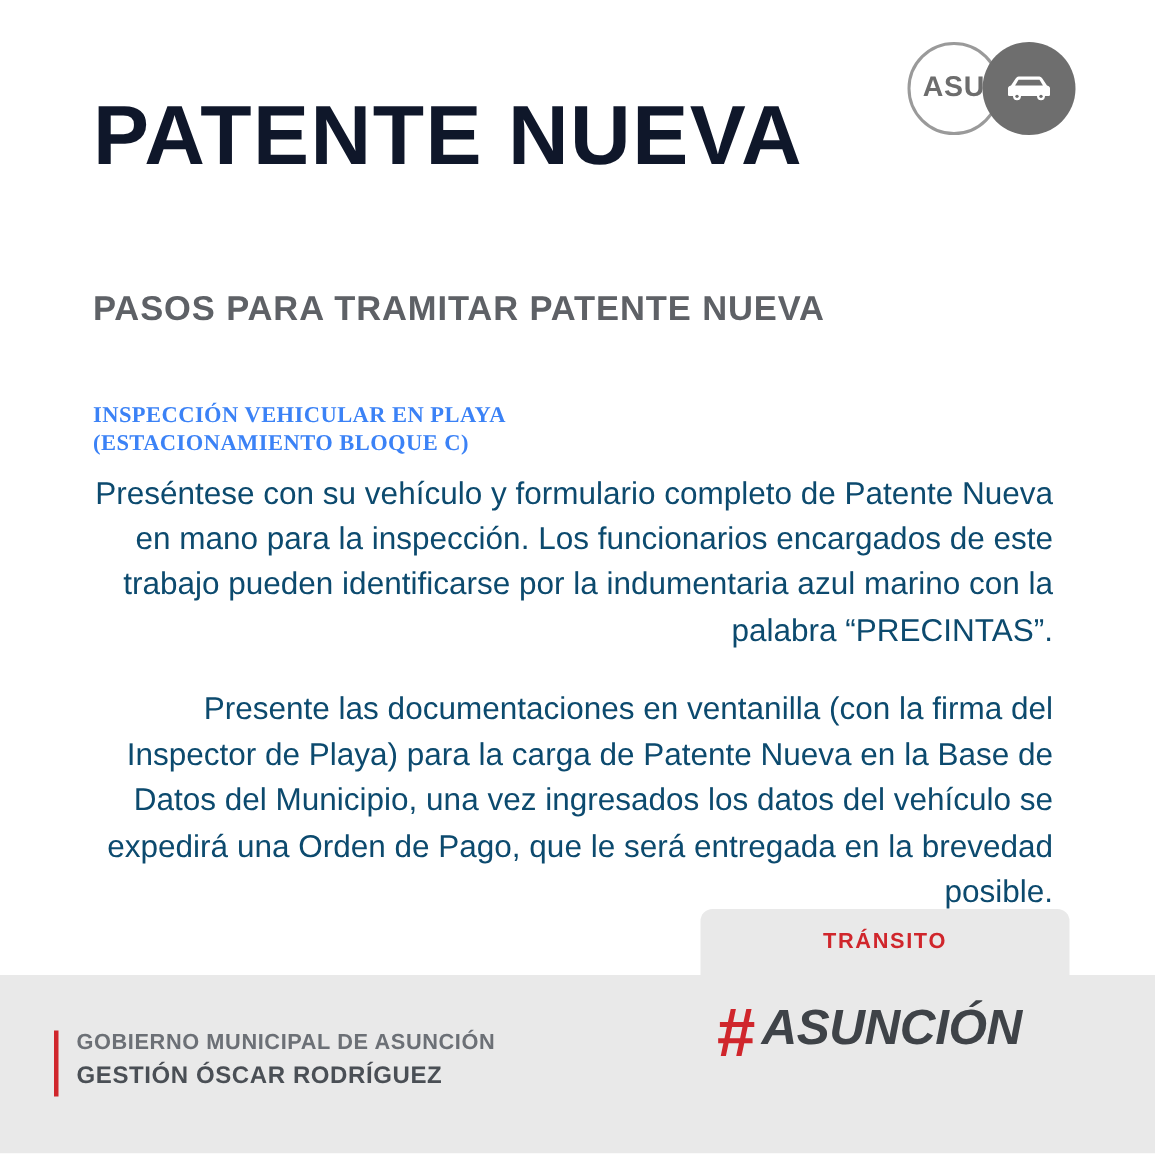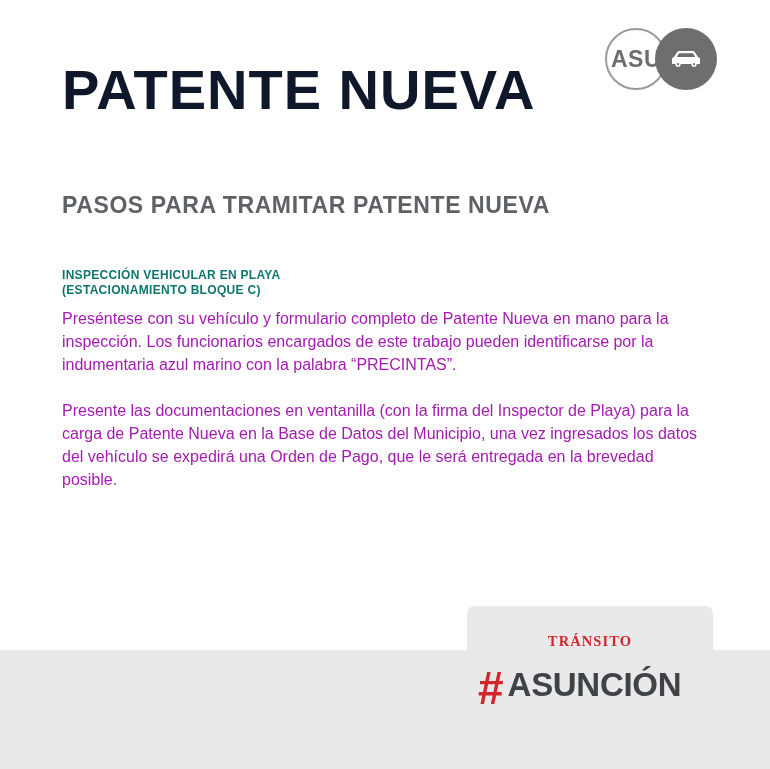--- a/index.html
+++ b/index.html
@@ -30,21 +30,21 @@
     left: 0; top: 0;
     width: 62px; height: 62px;
     border-radius: 50%;
     border: 2px solid #9a9a9a;
     background: #ffffff;
     display: flex;
     align-items: center;
     justify-content: center;
   }
   .logo-asu {
-    font-size: 23px;
+    font-size: 19px;
     font-weight: bold;
     color: #6d6d6d;
     letter-spacing: 0.5px;
   }
   .logo-circle-right {
     position: absolute;
     left: 50px; top: 0;
     width: 62px; height: 62px;
     border-radius: 50%;
     background: #6e6e6e;
@@ -77,33 +77,35 @@
 
   
   .content {
     position: absolute;
     left: 62px;
     top: 268px;
     width: 655px;
   }
   .section { margin-bottom: 22px; }
   .section-title {
-    font-size: 12px;
-    font-weight: bold;
-    color: #0f766e;
+    font-size: 15px;
+    font-weight: bold;
+    color: #3b82f6;
     line-height: 1.25;
     letter-spacing: 0.3px;
     margin-bottom: 9px;
     white-space: pre-line;
+    font-family: Liberation Serif, serif;
   }
   .section-body {
-    font-size: 16px;
-    color: #a21caf;
+    font-size: 21px;
+    color: #0c4a6e;
     line-height: 1.45;
     max-width: 640px;
+    text-align: right;
   }
 
   
   .footer {
     position: absolute;
     left: 0;
     bottom: 0;
     width: 770px;
     height: 119px;
     background: #e9e9e9;
@@ -140,23 +142,22 @@
   
   .transito-tab {
     position: absolute;
     left: 467px;
     bottom: 119px;
     width: 246px;
     height: 44px;
     background: #e9e9e9;
     border-radius: 8px 8px 0 0;
     display: flex;
-    align-items: flex-end;
+    align-items: center;
     justify-content: center;
-    font-family: Liberation Serif, serif;
   }
   .transito-label {
     font-size: 14.5px;
     font-weight: bold;
     color: #d0262c;
     letter-spacing: 1.1px;
   }
 
   .brand {
     position: absolute;
@@ -168,20 +169,21 @@
   .brand-hash {
     font-size: 46px;
     font-weight: bold;
     color: #d0262c;
     line-height: 0.88;
     margin-right: 4px;
   }
   .brand-text {
     display: flex;
     flex-direction: column;
+    font-style: italic;
   }
   .brand-l1, .brand-l2 {
     font-size: 33px;
     font-weight: bold;
     color: #3f4348;
     line-height: 1.02;
     letter-spacing: -0.3px;
   }
 </style>
 </head>
@@ -222,20 +224,27 @@
       <p class="section-body">Presente las documentaciones en ventanilla (con la firma del Inspector de Playa) para la carga de Patente Nueva en la Base de Datos del Municipio, una vez ingresados los datos del vehículo se expedirá una Orden de Pago, que le será entregada en la brevedad posible.</p>
     </div>
 
   </div>
 
   <div class="transito-tab">
     <span class="transito-label">TRÁNSITO</span>
   </div>
 
   <div class="footer">
+    <div class="footer-left">
+      <div class="footer-bar"></div>
+      <div>
+        <div class="footer-line1">GOBIERNO MUNICIPAL DE ASUNCIÓN</div>
+        <div class="footer-line2">GESTIÓN ÓSCAR RODRÍGUEZ</div>
+      </div>
+    </div>
 
     <div class="brand">
       <span class="brand-hash">#</span>
       <span class="brand-text">
         <span class="brand-l1">ASUNCIÓN</span>
       </span>
     </div>
   </div>
 
 </div>

